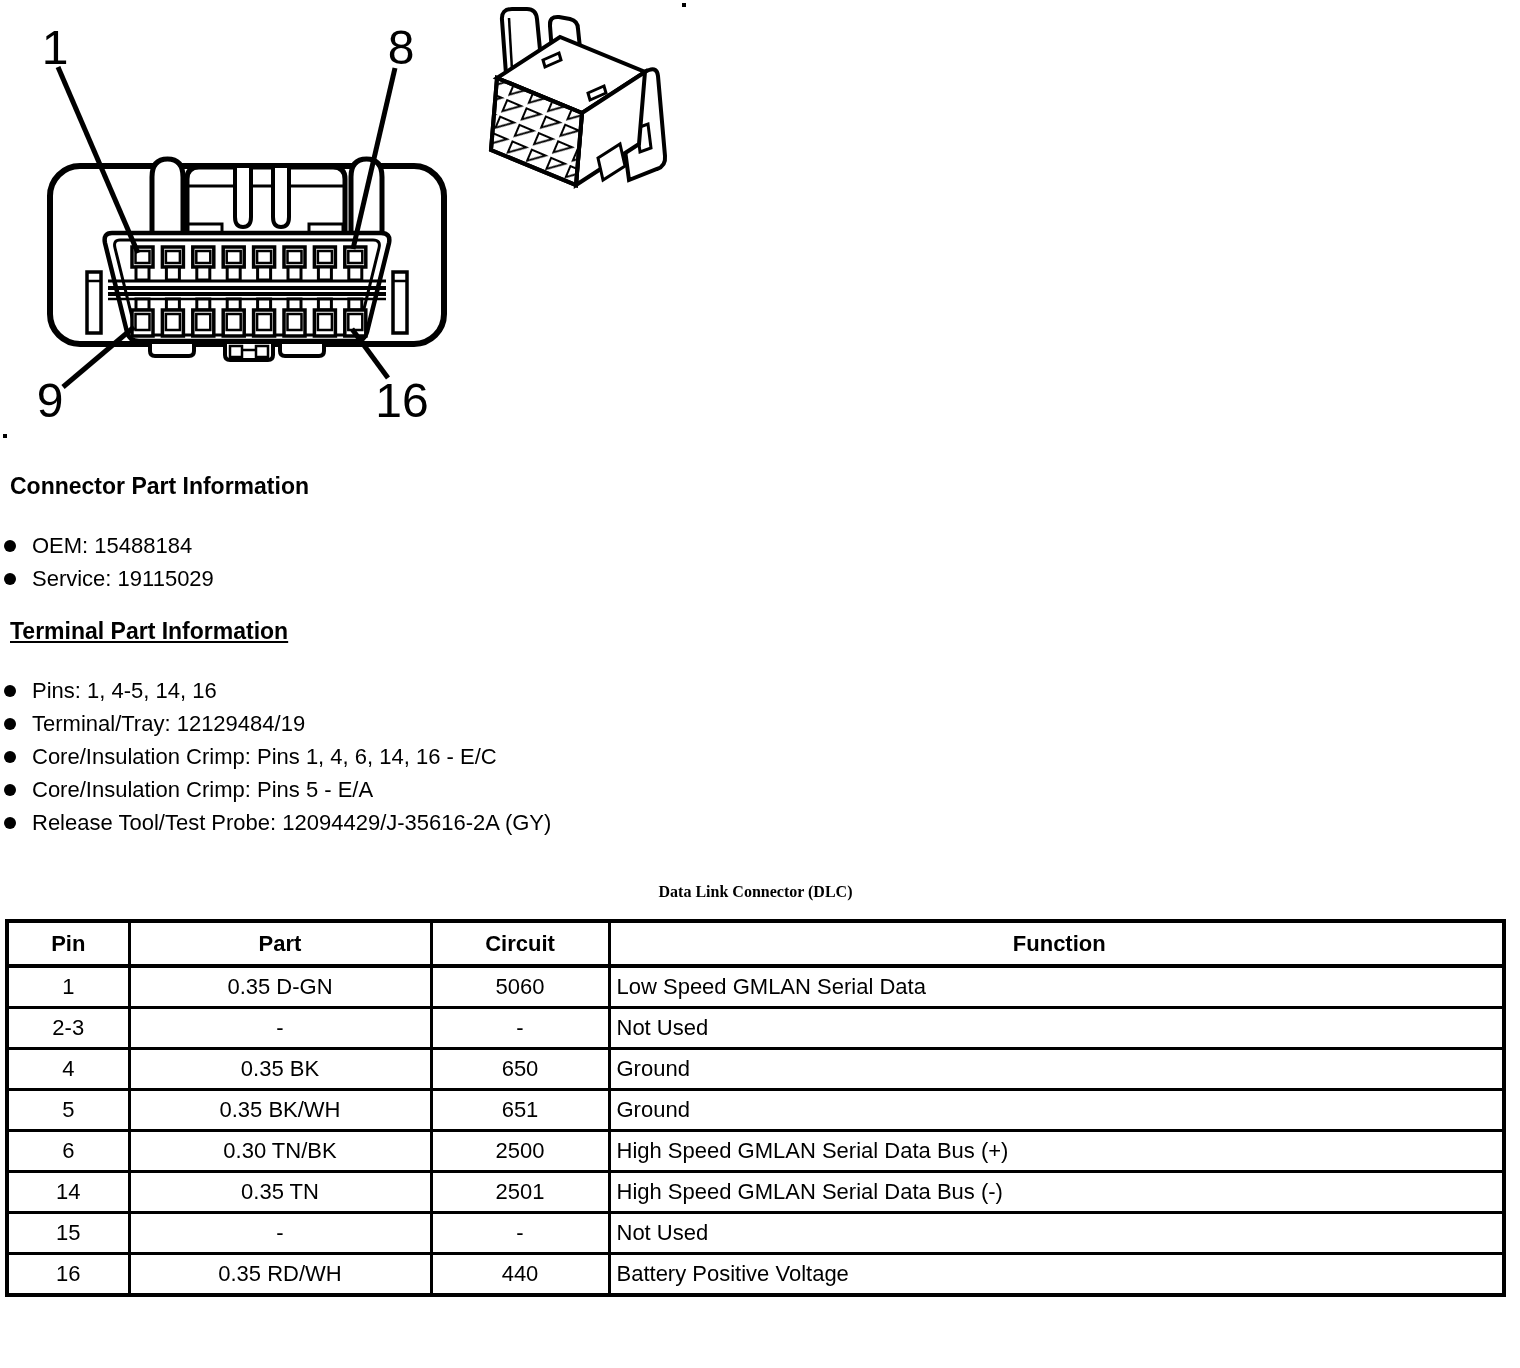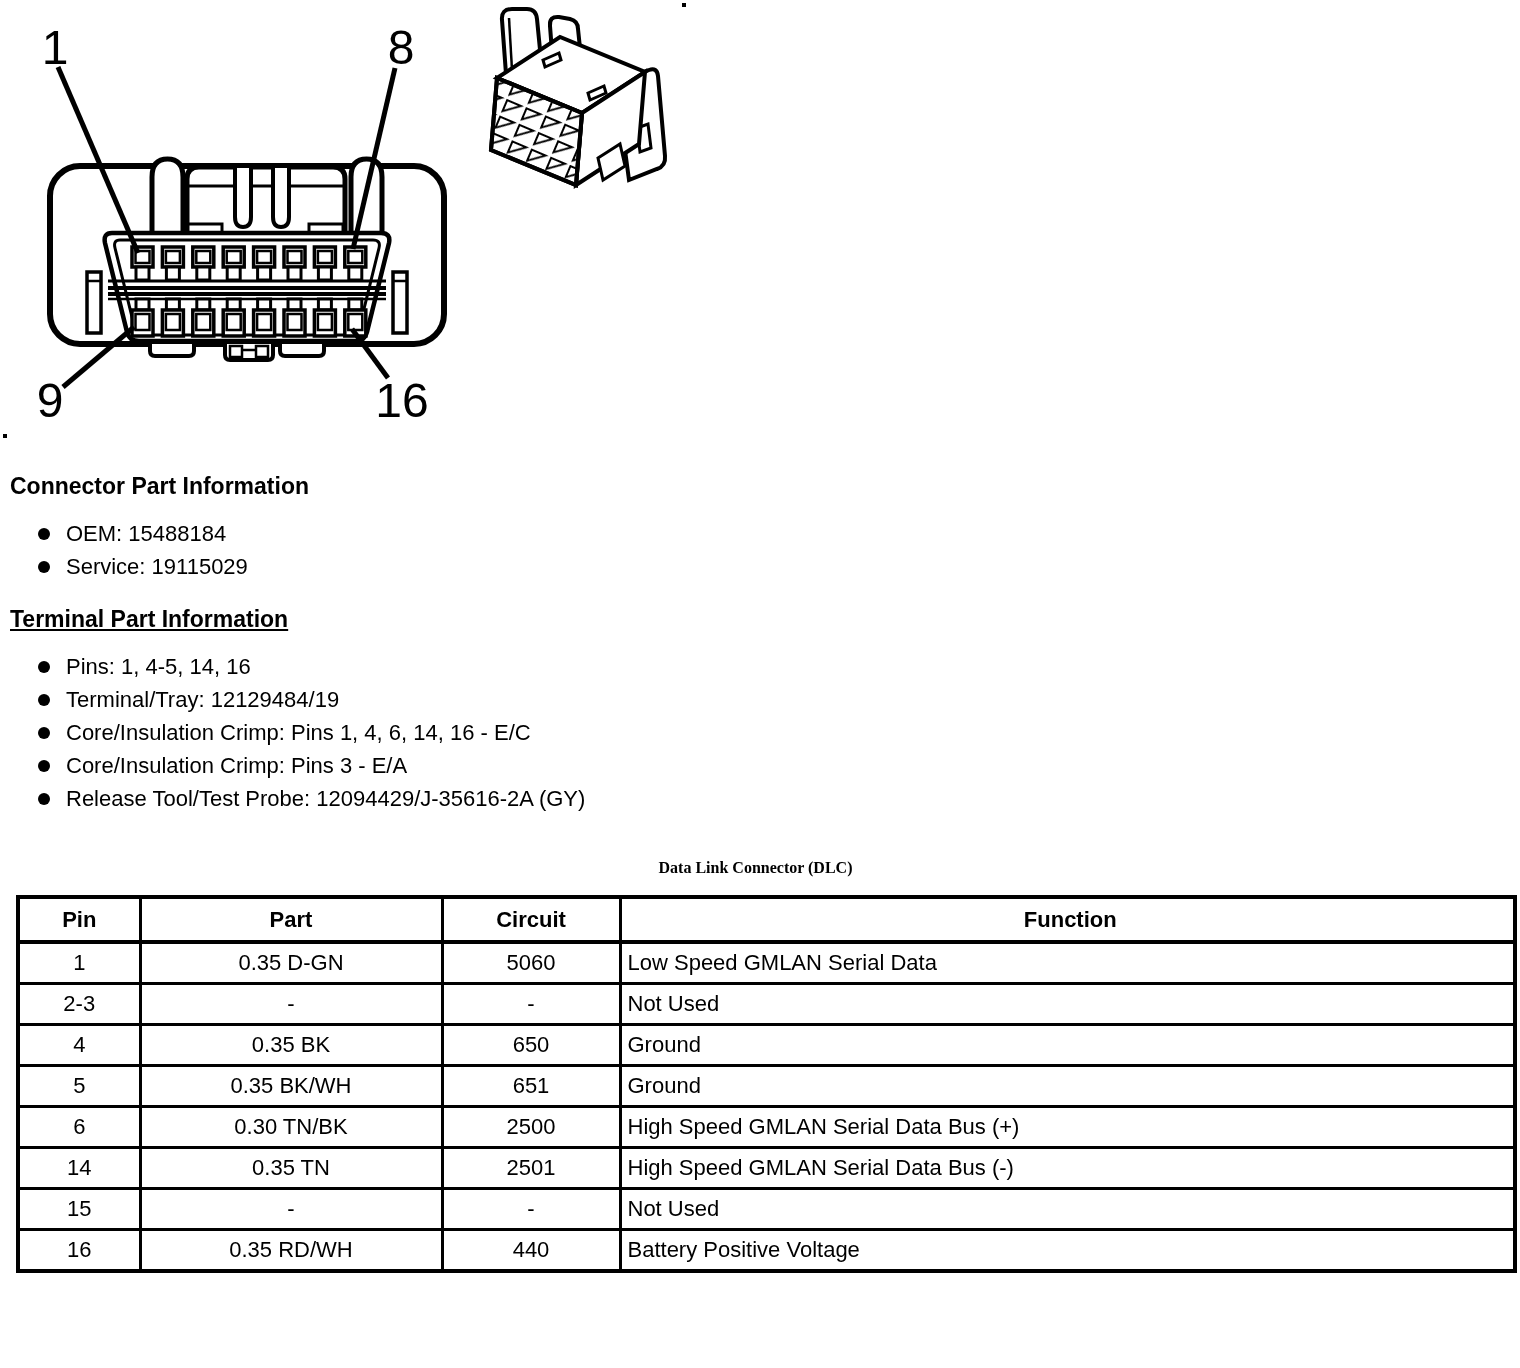--- a/index.html
+++ b/index.html
@@ -9,35 +9,35 @@
     -webkit-font-smoothing:antialiased;
   }
   .figure{position:relative;width:760px;height:452px;}
   .figure svg{position:absolute;left:0;top:0;}
   h2.sect{
     margin:0 0 0 10px;font-size:23px;font-weight:bold;line-height:28px;
   }
   h2.sect.first{margin-top:20px;}
   h2.sect.second{margin-top:26px;text-decoration:underline;}
   ul.bullets{
-    margin:22px 0 0 0;padding:0 0 0 66px;list-style:none;
+    margin:34px 0 0 0;padding:0 0 0 32px;list-style:none;
   }
   ul.bullets li{
     position:relative;font-size:22px;line-height:24px;margin-bottom:9px;
   }
   ul.bullets li::before{
     content:"";position:absolute;left:-28px;top:6px;
     width:12px;height:12px;border-radius:50%;background:#000;
   }
   .table-title{
     margin:43px 0 4px 5px;width:1501px;text-align:center;
     font-size:16px;font-weight:bold;line-height:28px;font-family:Liberation Serif, serif;
   }
   table.dlc{
-    margin:13px 0 0 16px;width:1501px;border-collapse:collapse;
+    margin:13px 0 0 5px;width:1501px;border-collapse:collapse;
     border:4px solid #000;table-layout:fixed;font-size:22px;
   }
   table.dlc th{
     border:3px solid #000;border-bottom:4px solid #000;
     font-weight:bold;text-align:center;height:41px;padding:0;
   }
   table.dlc td{
     border:3px solid #000;height:38px;padding:0;text-align:center;
     vertical-align:middle;
   }
@@ -145,21 +145,21 @@
 <ul class="bullets">
   <li>OEM: 15488184</li>
   <li>Service: 19115029</li>
 </ul>
 
 <h2 class="sect second">Terminal Part Information</h2>
 <ul class="bullets">
   <li>Pins: 1, 4-5, 14, 16</li>
   <li>Terminal/Tray: 12129484/19</li>
   <li>Core/Insulation Crimp: Pins 1, 4, 6, 14, 16 - E/C</li>
-  <li>Core/Insulation Crimp: Pins 3 - E/A</li>
+  <li>Core/Insulation Crimp: Pins 5 - E/A</li>
   <li>Release Tool/Test Probe: 12094429/J-35616-2A (GY)</li>
 </ul>
 
 <div class="table-title">Data Link Connector (DLC)</div>
 
 <table class="dlc">
   <colgroup>
       <col class="c-pin">
       <col class="c-wire">
       <col class="c-circ">

